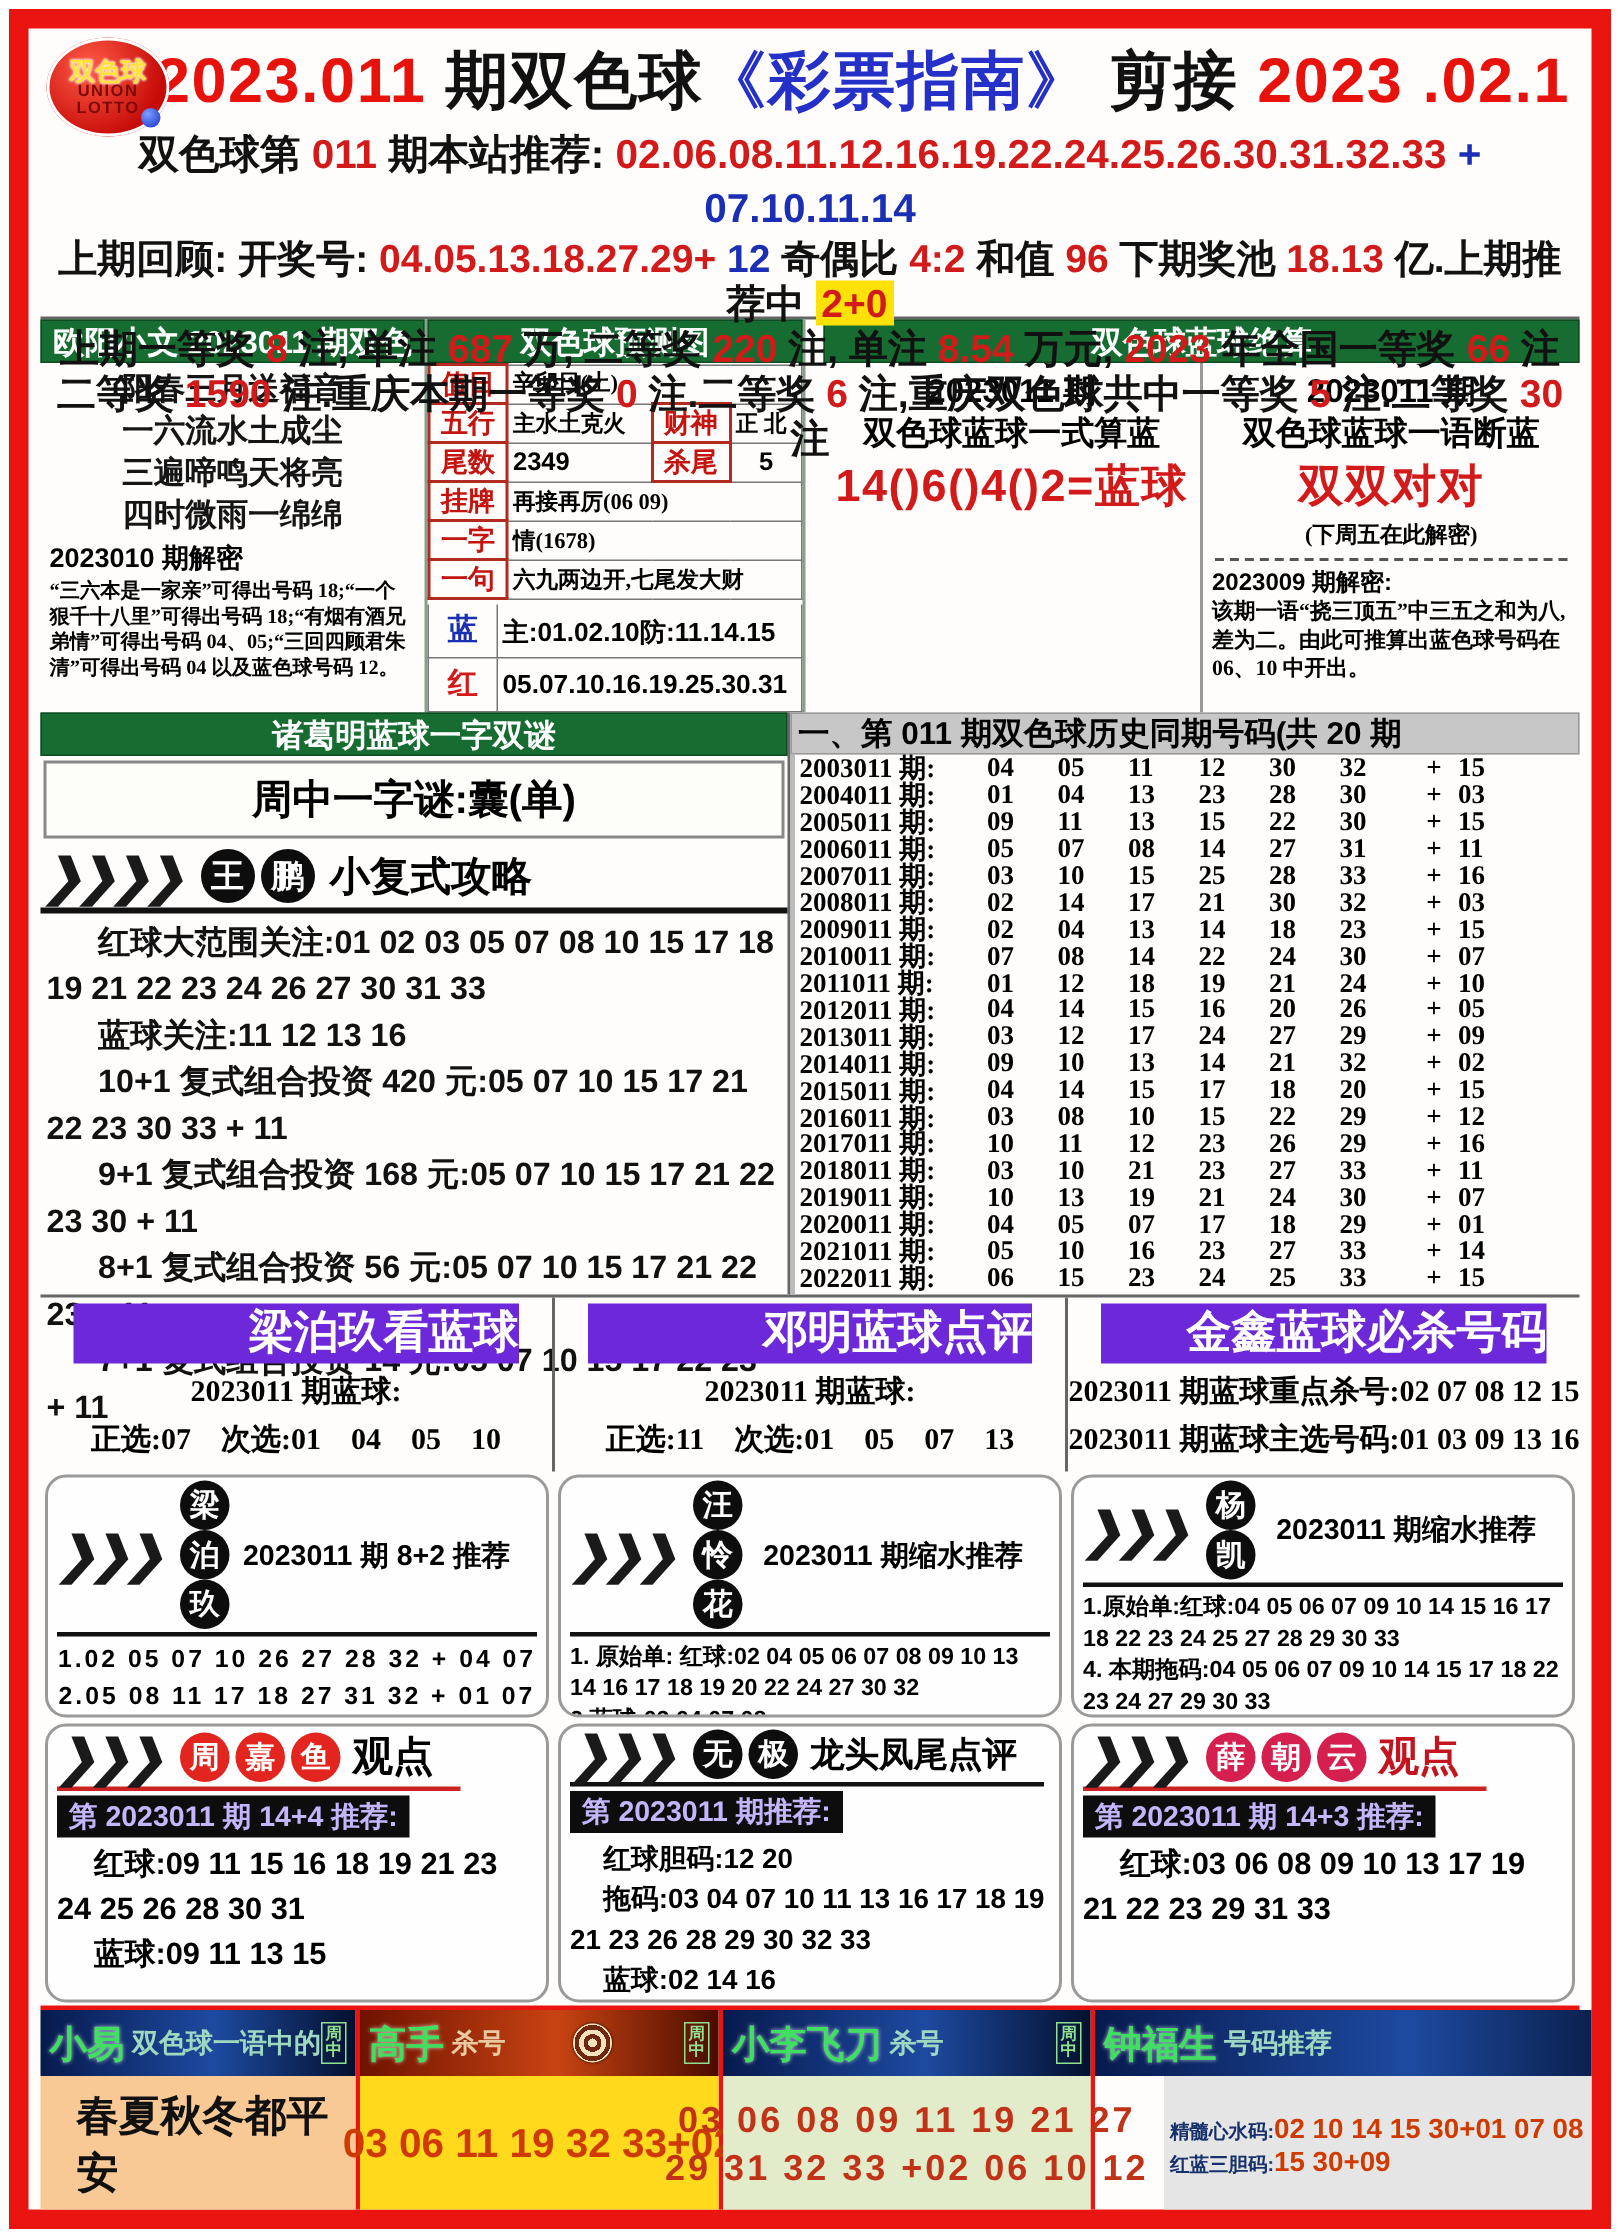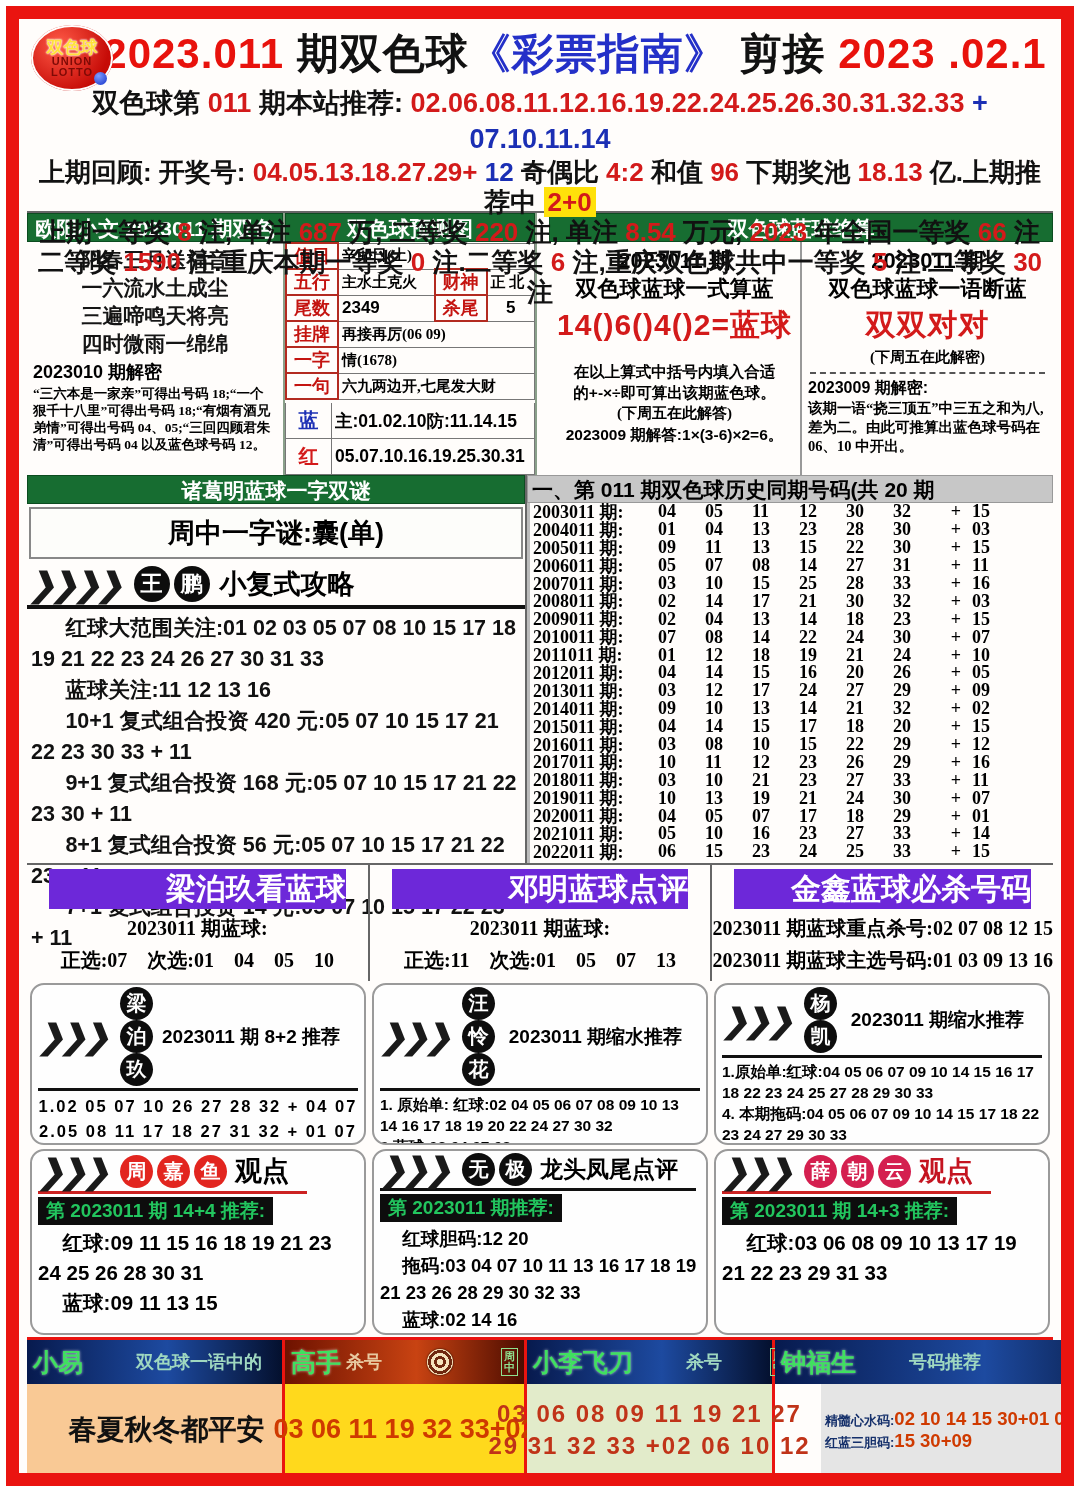--- a/index.html
+++ b/index.html
@@ -88,29 +88,29 @@
   .rbox { flex:1; border:2.5px solid #9a9a9a; border-radius:14px; margin:0 3px; padding:2px 6px; overflow:hidden; background:#fefefe; }
   .rbox-strip { display:flex; align-items:center; border-bottom:3px solid #111; padding-bottom:2px; width:fit-content; padding-right:18px; }
   .rbox-strip.redline { border-color:#c22; }
   .rbox-strip .circle { width:33px; height:33px; font-size:20px; }
   .rbox-title { font-weight:900; font-size:19px; margin-left:6px; white-space:nowrap; }
   .rbox-title.big { font-size:27px; }
   .rbox-title.redtxt { color:#c41420; }
   .rbox-lines { padding-top:3px; }
   .rbox-lines .bl { font-weight:700; font-size:15.5px; line-height:21px; }
   .rbox-lines.nums .bl { font-weight:900; font-size:16.5px; line-height:25px; text-align:center; letter-spacing:2px; }
-  .badge-line { display:inline-block; background:#0d0d0d; color:#22c55e; font-weight:900; font-size:19px; padding:1px 8px; margin:3px 0; }
+  .badge-line { display:inline-block; background:#0d0d0d; color:#c4b5fd; font-weight:900; font-size:19px; padding:1px 8px; margin:3px 0; }
   .view-lines .bl { font-weight:900; font-size:20.5px; line-height:30px; text-indent:1.2em; }
 
   
   .row6 { display:flex; height:138px; border-top:3px solid #ea1410; }
   .bpanel { display:flex; flex-direction:column; border-right:3px solid #ea1410; }
   .bpanel:last-child { border-right:none; }
   .bp-hdr { height:44px; display:flex; align-items:center; padding:0 6px; position:relative; }
-  .bp-hdr.navy { background:linear-gradient(90deg,#071a4e,#1d4aa0 55%,#04102e);gap:48px; }
+  .bp-hdr.navy { background:linear-gradient(90deg,#071a4e,#1d4aa0 55%,#04102e); }
   .bp-hdr.fire { background:linear-gradient(90deg,#6e1200,#c84312 55%,#4c0c00); }
   .bp-name { color:#3fe05f; font-weight:900; font-size:25px; text-shadow:0 0 3px rgba(255,255,255,.7); white-space:nowrap; }
   .bp-sub { color:#9fd8c0; font-weight:700; font-size:18px; margin-left:5px; white-space:nowrap; }
   .bp-hdr.fire .bp-sub { color:#e8c9a0; }
   .bp-badge { margin-left:auto; color:#8fe08f; border:1px solid #8fe08f; font-weight:900; font-size:11px; line-height:11px; padding:2px 2px; text-align:center; width:17px; }
   .dart { width:26px; height:26px; border-radius:50%; margin-left:auto; margin-right:4px; flex:none;
           background:repeating-radial-gradient(circle,#f3e3bd 0 3px,#6e2810 3px 6px); box-shadow:0 0 2px #000; }
   .bp-body { flex:1; display:flex; flex-direction:column; justify-content:center; align-items:center; }
   .bp-body.peach { background:#f9c995; }
   .bp-body.yellow { background:#ffd91c; }
@@ -204,26 +204,20 @@
        </div>
      </div>
 
      <div class="col-blue">
        <div class="ghdr">双色球蓝球绝算</div>
        <div class="blue-cols">
          <div class="blue-box">
            <div class="bb-period">2023011 期</div>
            <div class="bb-title">双色球蓝球一式算蓝</div>
            <div class="bb-formula">14()6()4()2=蓝球</div>
-           <div class="bb-left-note">
-             <div class="bb-note">在以上算式中括号内填入合适</div>
-             <div class="bb-note">的+-×÷即可算出该期蓝色球。</div>
-             <div class="bb-note-serif">(下周五在此解答)</div>
-             <div class="bb-note">2023009 期解答:1×(3-6)×2=6。</div>
-           </div>
          </div>
          <div class="blue-box">
            <div class="bb-period">2023011 期</div>
            <div class="bb-title">双色球蓝球一语断蓝</div>
            <div class="bb-formula">双双对对</div>
            <div class="bb-note-serif">(下周五在此解密)</div>
            <div class="bb-dash"></div>
            <div class="bb-decode-t">2023009 期解密:</div>
            <div class="bb-decode">该期一语“挠三顶五”中三五之和为八,差为二。由此可推算出蓝色球号码在 06、10 中开出。</div>
          </div>

